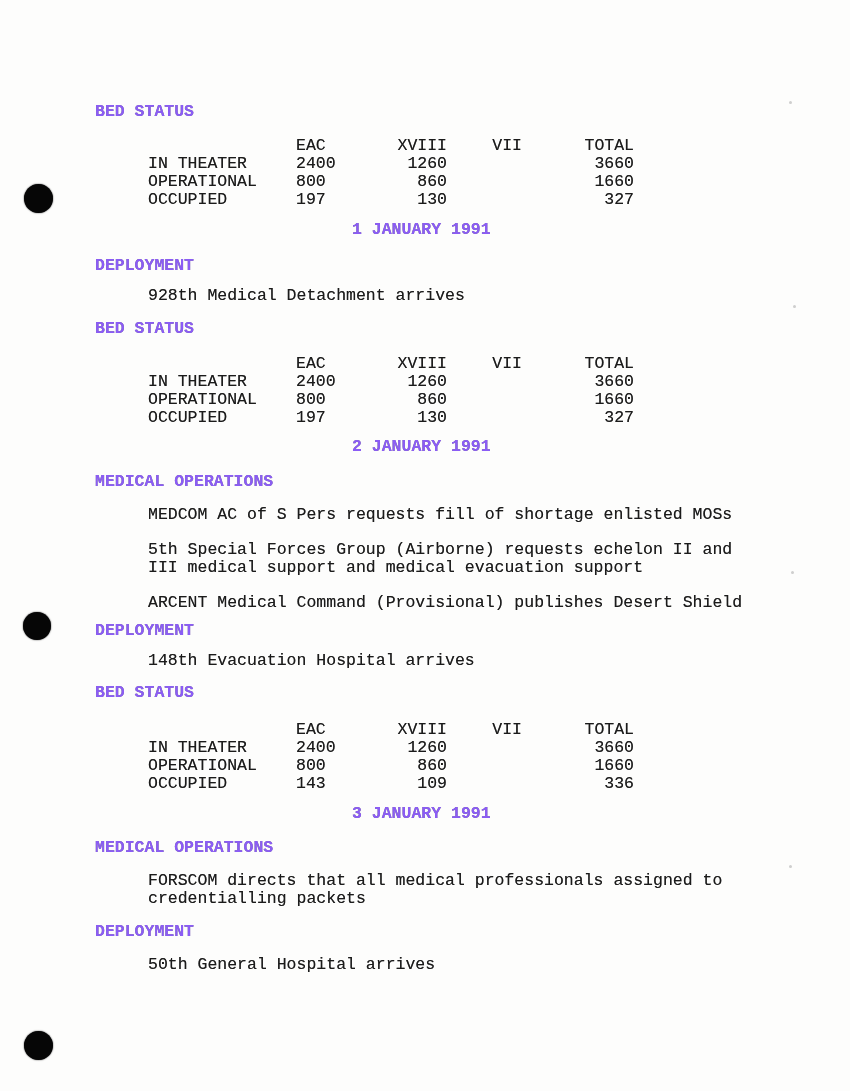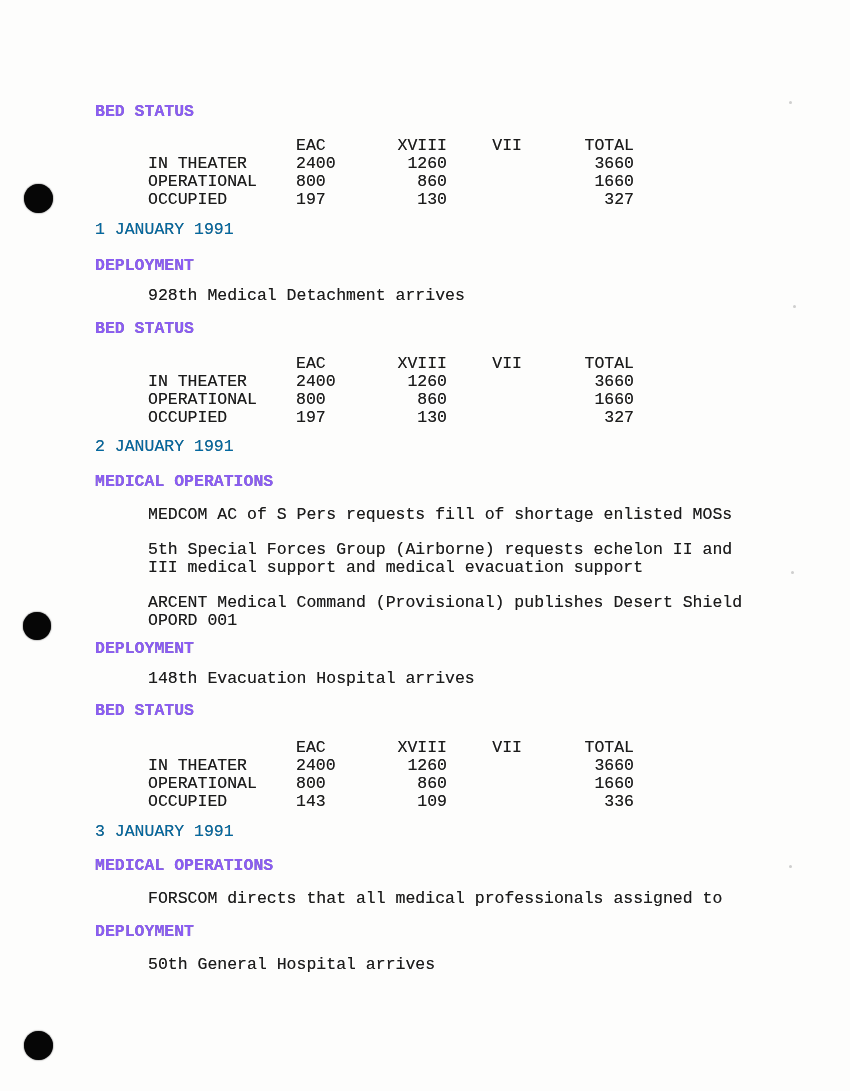--- a/index.html
+++ b/index.html
@@ -18,21 +18,22 @@
     color:#1b1b1b;
     text-shadow:0 0 0.5px rgba(0,0,0,0.55);
   }
   .hd {
     margin:0; font-size:16.5px; line-height:18px;
     font-weight:700; color:#8b5cf6;
   }
   .para { margin-left:53px; }
   .pline { white-space:pre; }
   .date {
-    font-weight:400; color:#0369a1;
+    margin-left:257px;
+    font-weight:700; color:#8b5cf6;
     white-space:pre;
   }
   .btable { margin-left:53px; }
   .trow { display:flex; }
   .c { display:block; white-space:pre; }
   .c-lbl   { width:148px; text-align:left; }
   .c-eac   { width:44px;  text-align:left; }
   .c-xviii { width:107px; text-align:right; }
   .c-vii   { width:75px;  text-align:right; }
   .c-total { width:112px; text-align:right; }
@@ -158,21 +159,20 @@
 
       <div class="para" style="margin-top:15px">
         <div class="pline">MEDCOM AC of S Pers requests fill of shortage enlisted MOSs</div>
       </div>
       <div class="para" style="margin-top:17px">
         <div class="pline">5th Special Forces Group (Airborne) requests echelon II and</div>
         <div class="pline">III medical support and medical evacuation support</div>
       </div>
       <div class="para" style="margin-top:17px">
         <div class="pline">ARCENT Medical Command (Provisional) publishes Desert Shield</div>
-        <div class="pline">OPORD 001</div>
       </div>
 
       <h2 class="hd" style="margin-top:10px">DEPLOYMENT</h2>
       <div class="para" style="margin-top:12px">
         <div class="pline">148th Evacuation Hospital arrives</div>
       </div>
 
       <h2 class="hd" style="margin-top:14px">BED STATUS</h2>
 
       <div class="btable" style="margin-top:19px">
@@ -207,20 +207,21 @@
       </div>
 
       <p class="date" style="margin-top:12px">3 JANUARY 1991</p>
     </section>
 
     
     <section class="day">
       <h2 class="hd" style="margin-top:14px">MEDICAL OPERATIONS</h2>
       <div class="para" style="margin-top:15px">
         <div class="pline">FORSCOM directs that all medical professionals assigned to</div>
+        <div class="pline">credentialling packets</div>
       </div>
 
       <h2 class="hd" style="margin-top:15px">DEPLOYMENT</h2>
       <div class="para" style="margin-top:15px">
         <div class="pline">50th General Hospital arrives</div>
       </div>
     </section>
 
   </div>
 </div>

